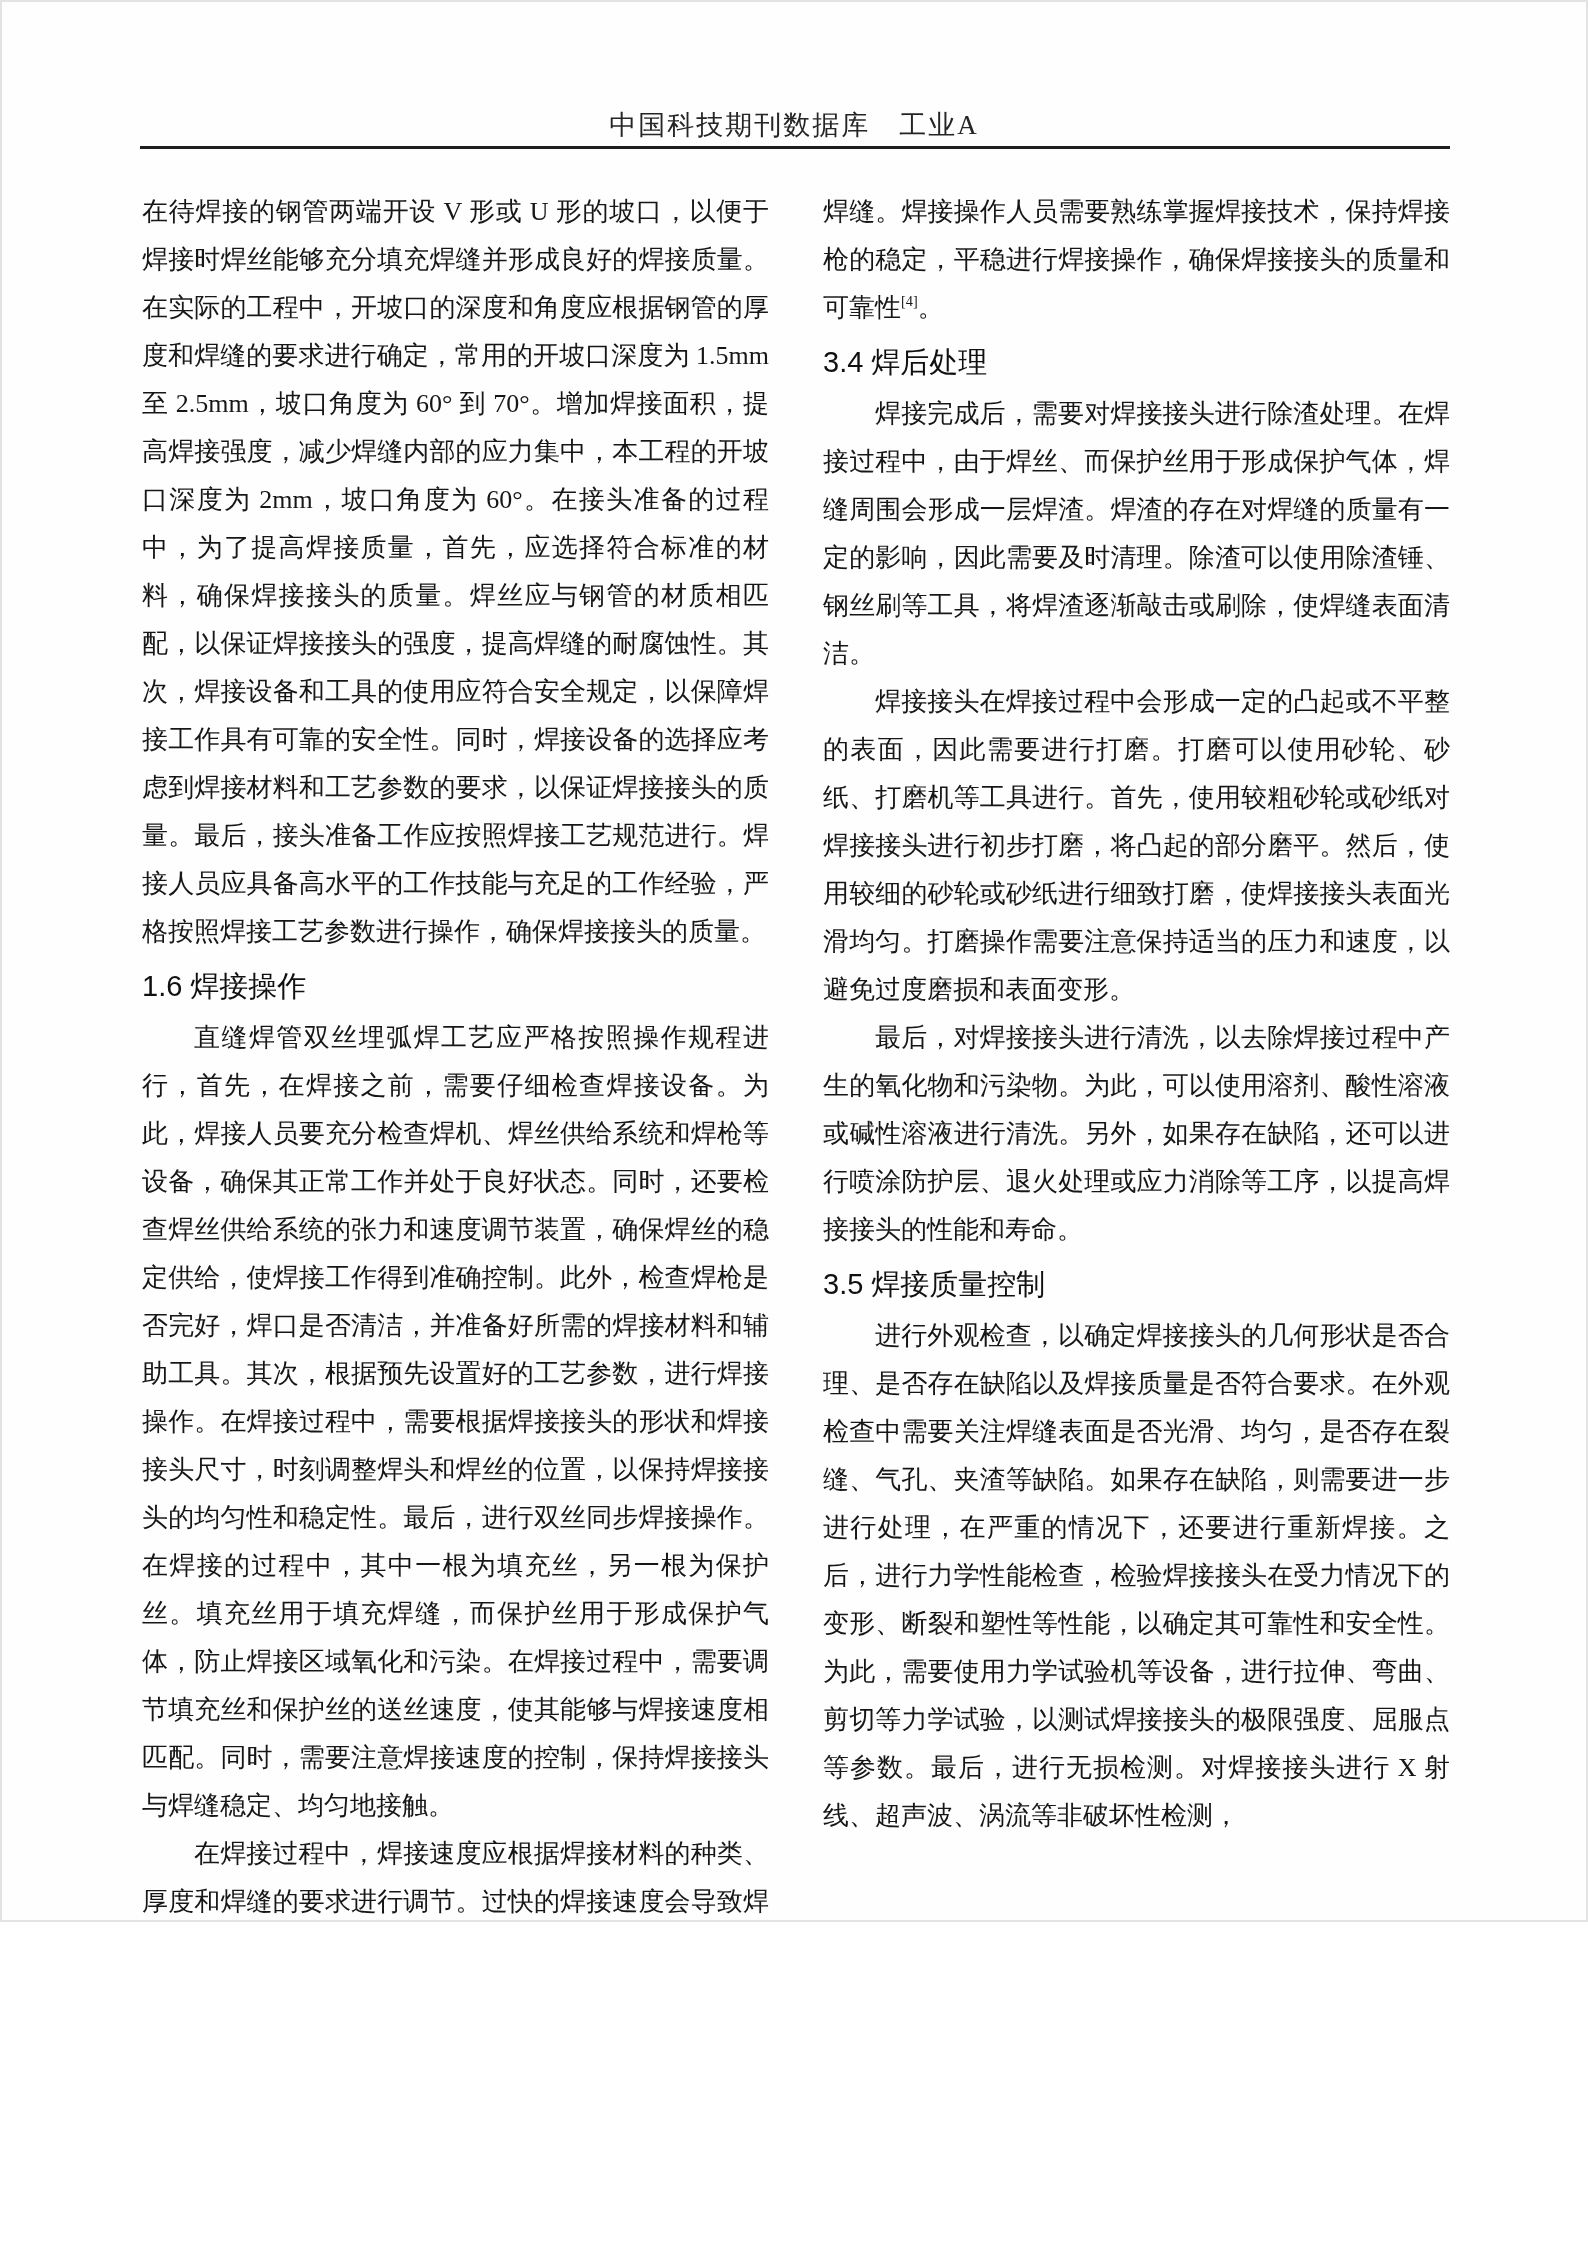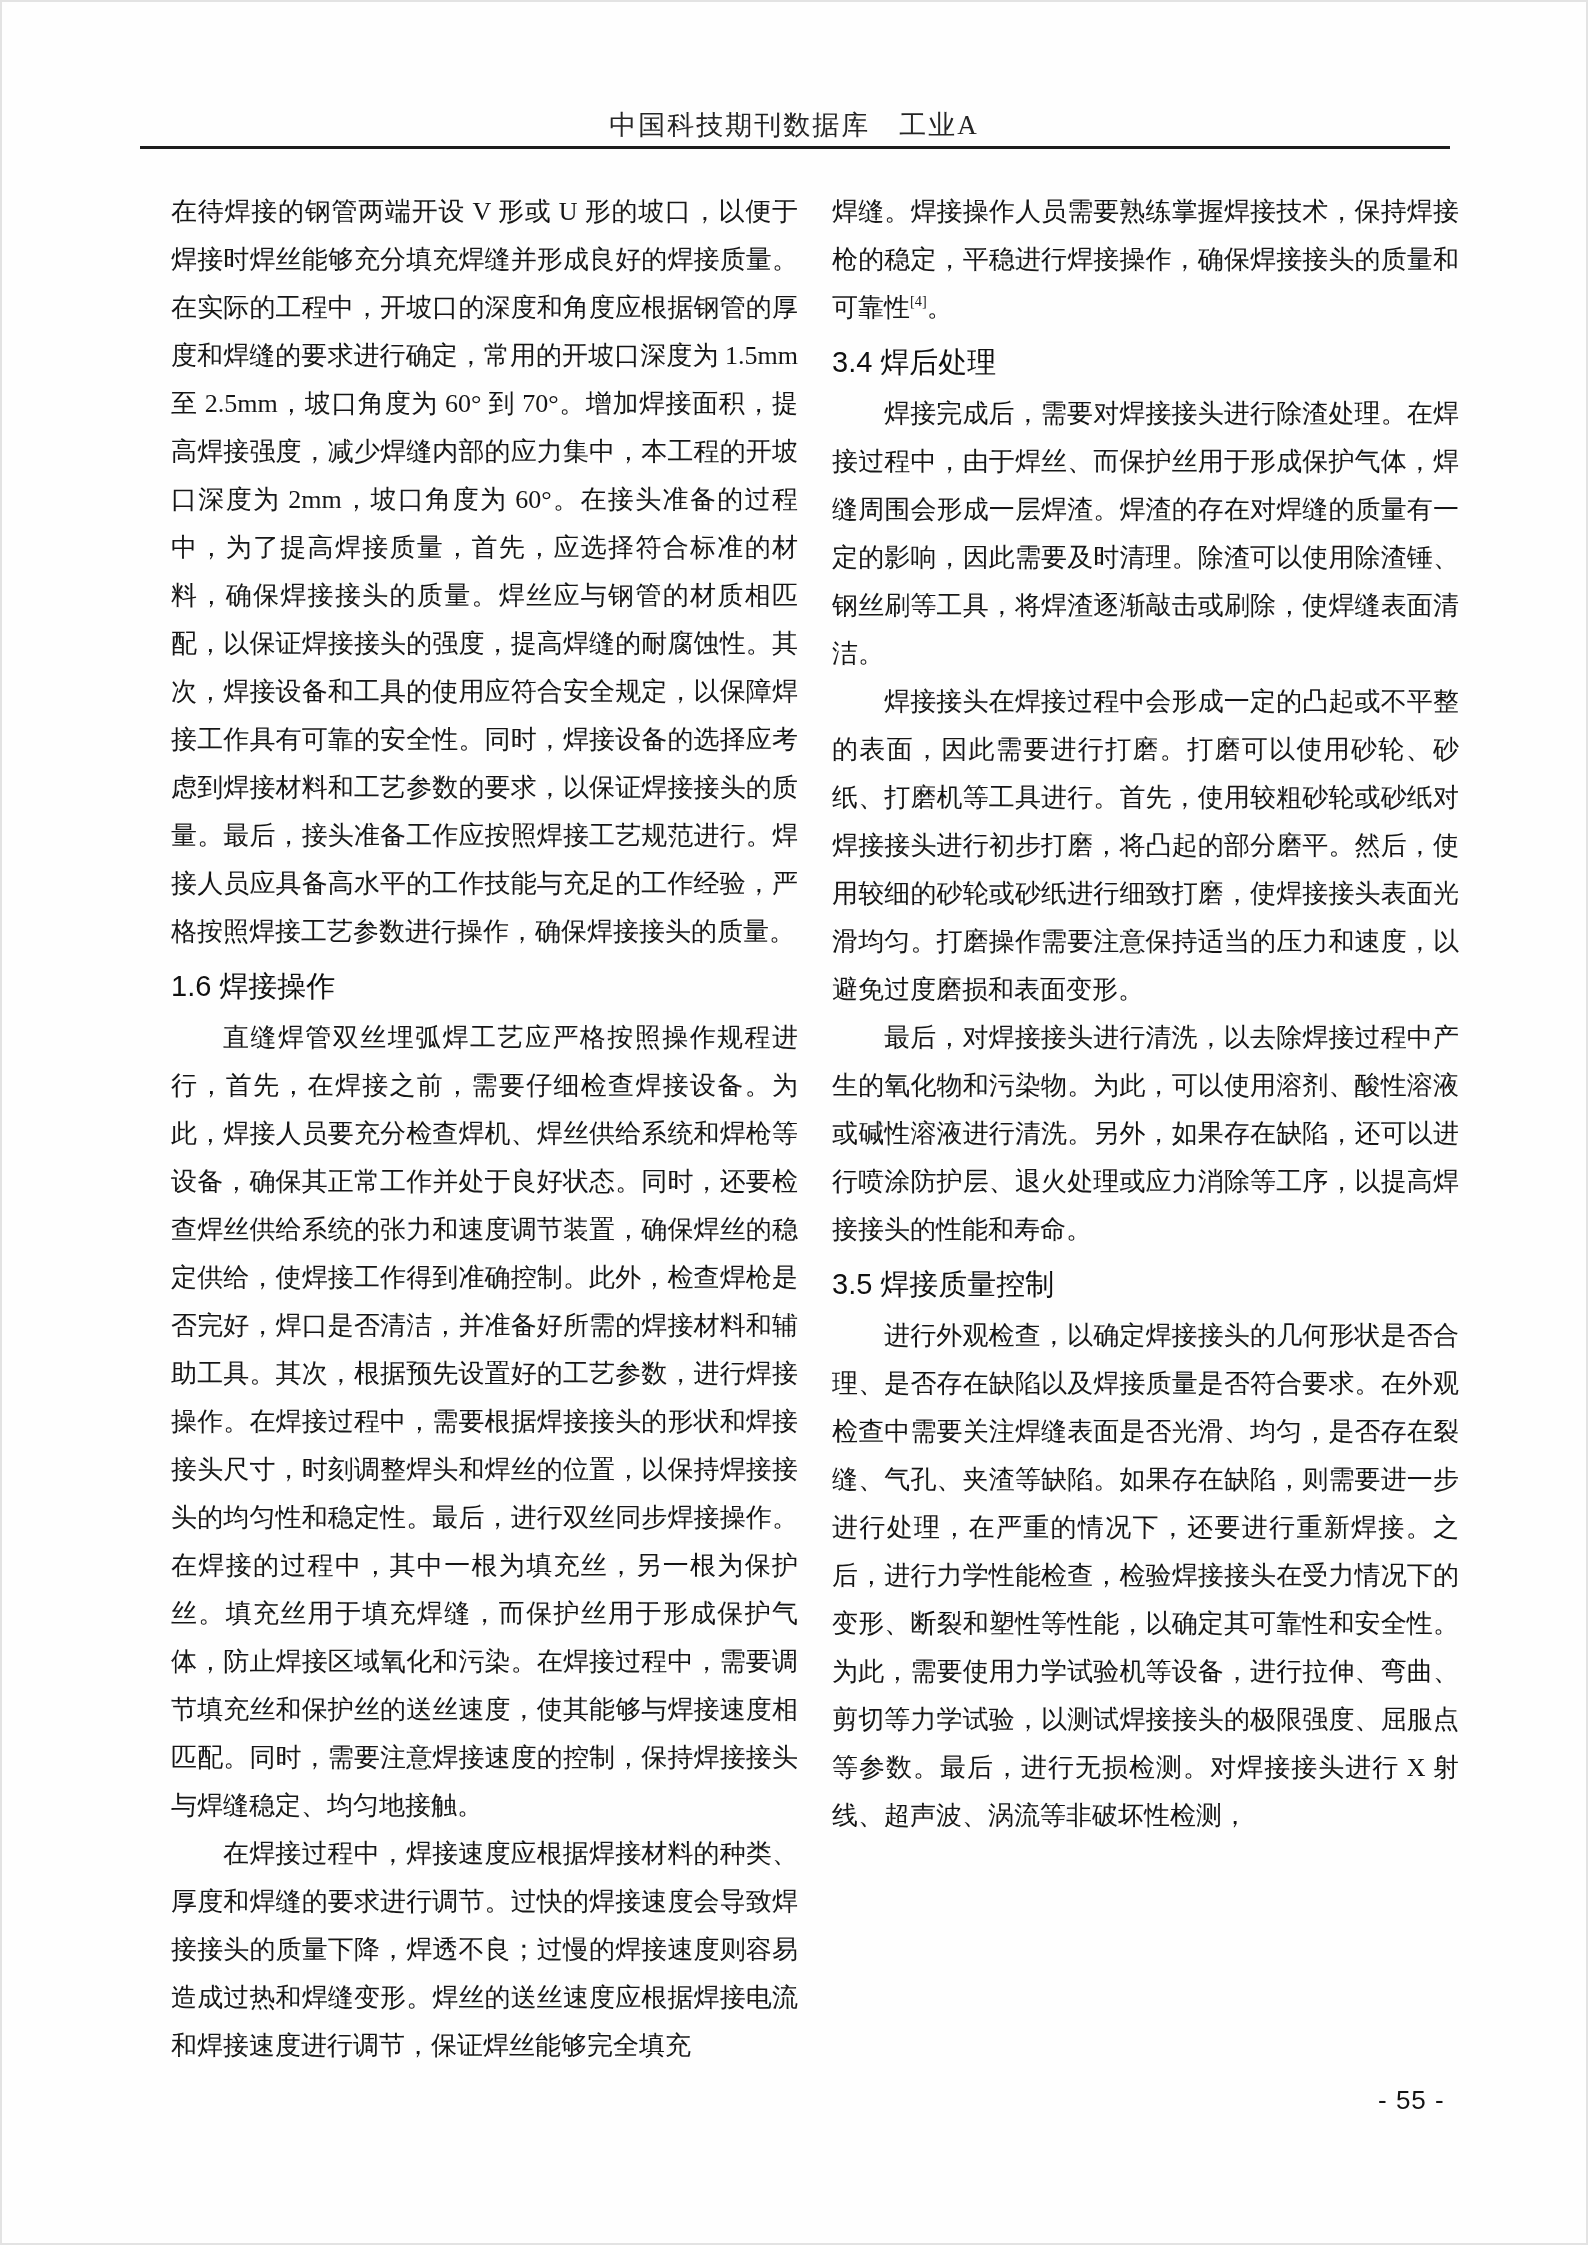--- a/index.html
+++ b/index.html
@@ -3,21 +3,21 @@
 <meta charset="utf-8">
 <style>
   html, body {
     margin: 0;
     padding: 0;
     background: #ffffff;
   }
   .page {
     position: relative;
     width: 1588px;
-    height: 2245px;
+    height: 1922px;
     background: #fefefe;
     border: 2px solid #e3e3e3;
     box-sizing: border-box;
     overflow: hidden;
     font-family: "Liberation Serif", "DejaVu Serif", serif;
     color: #161616;
   }
   .header-title {
     position: absolute;
     top: 106px;
@@ -36,22 +36,21 @@
     width: 1310px;
     height: 3px;
     background: #1d1d1d;
   }
   .columns {
     position: absolute;
     left: 140px;
     top: 186px;
     width: 1308px;
     display: flex;
-    gap: 34px;
-    margin-left: 29px;
+    gap: 54px;
   }
   .column {
     width: 627px;
     flex: 0 0 627px;
   }
   .para {
     margin: 0;
     font-size: 26px;
     line-height: 48px;
     text-align: justify;

